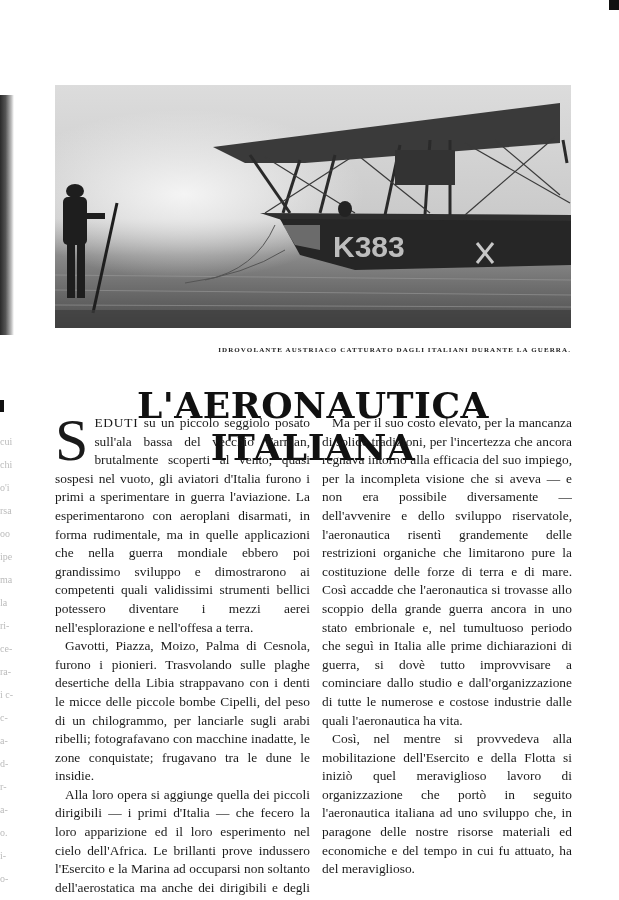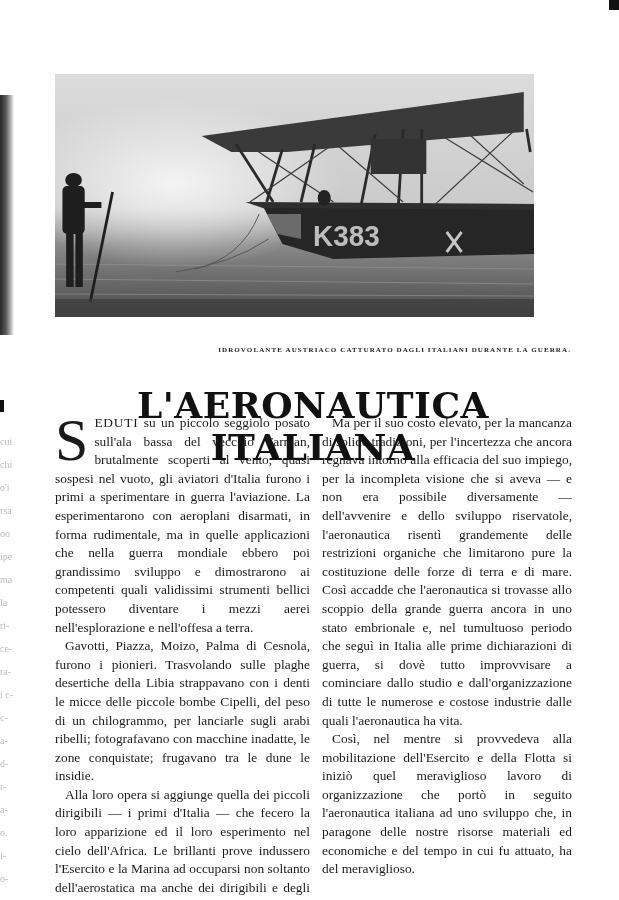--- a/index.html
+++ b/index.html
@@ -11,21 +11,21 @@
     position: absolute; left: 0; top: 95px; width: 14px; height: 240px;
     background: linear-gradient(90deg, #2a2a2a 0%, #555 40%, #bbb 80%, #fff 100%);
   }
   .left-strip2 { position: absolute; left: 0; top: 400px; width: 4px; height: 12px; background: #111; }
   .top-corner { position: absolute; right: 0; top: 0; width: 10px; height: 10px; background: #111; }
   .bleed-text {
     position: absolute; left: 0; top: 430px; width: 14px; font-size: 10px; line-height: 23px;
     color: #bbb; font-family: "Liberation Serif", serif; overflow: hidden;
   }
   .photo {
-    position: absolute; left: 55px; top: 74px; width: 479px; height: 243px;
+    position: absolute; left: 55px; top: 85px; width: 516px; height: 243px;
     background: linear-gradient(180deg, #d8d8d8 0%, #cfcfcf 45%, #a8a8a8 65%, #6a6a6a 100%);
     overflow: hidden;
   }
   .photo svg { width: 100%; height: 100%; display: block; }
   .caption {
     position: absolute; left: 55px; top: 346px; width: 516px; text-align: right;
     font-family: "Liberation Serif", serif; font-size: 7px; letter-spacing: 1.1px; font-weight: bold; color: #222;
   }
   .title {
     position: absolute; left: 40px; top: 360px; width: 546px; text-align: center;

